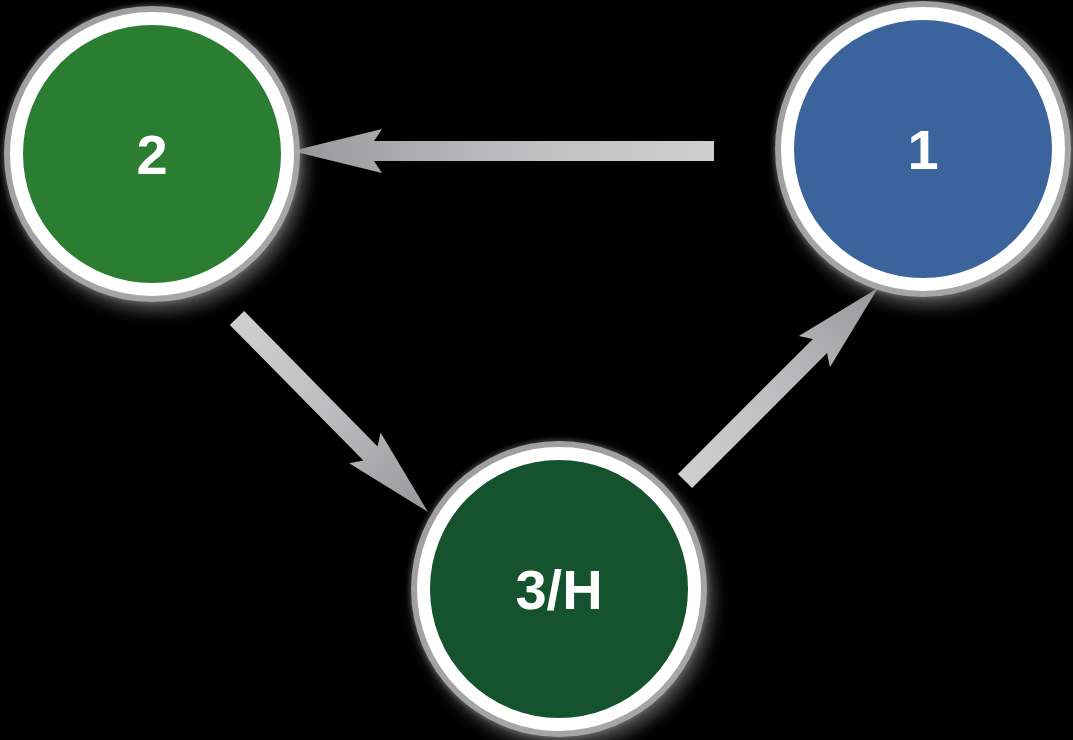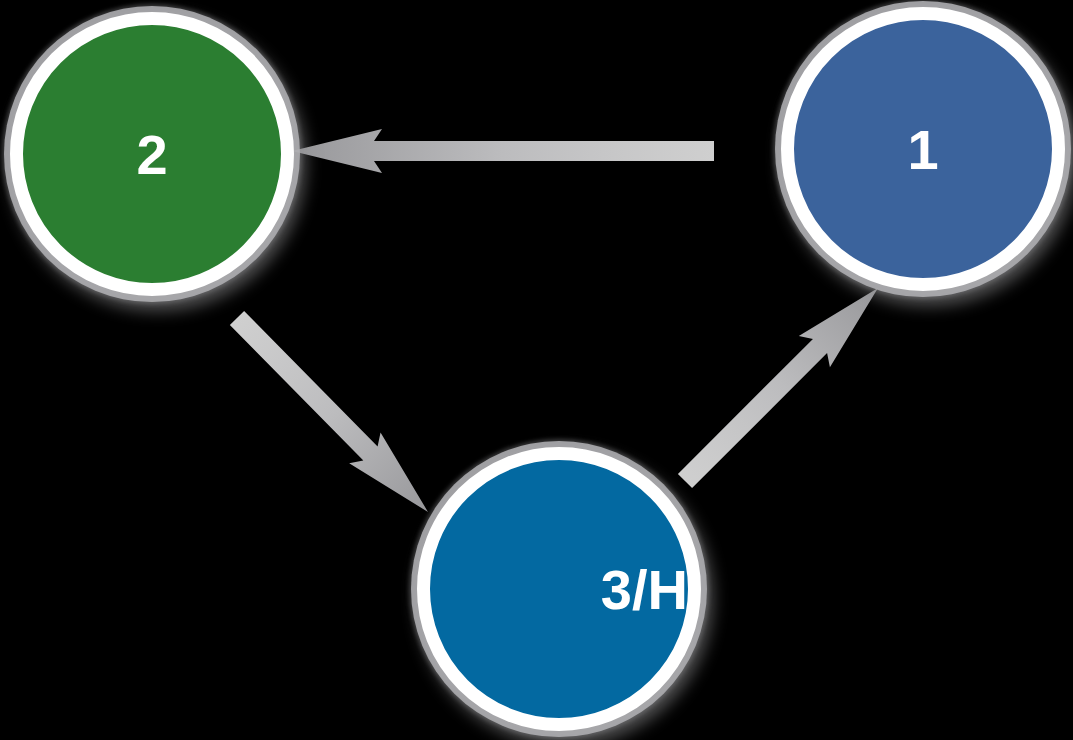--- a/index.html
+++ b/index.html
@@ -81,17 +81,17 @@
     </svg>
 
   <div class="node" style="left: 10px; top: 12px; background: rgb(43, 126, 49);">
     <span class="node-label">2</span>
   </div>
 
   <div class="node" style="left: 781px; top: 7px; background: rgb(59, 99, 156);">
     <span class="node-label">1</span>
   </div>
 
-  <div class="node" style="left: 417px; top: 447px; background: #0369a1; justify-content: flex-end;">
+  <div class="node" style="left: 417px; top: 447px; background: #14532d;">
     <span class="node-label">3/H</span>
   </div>
 
 </div>
 
 </body></html>

